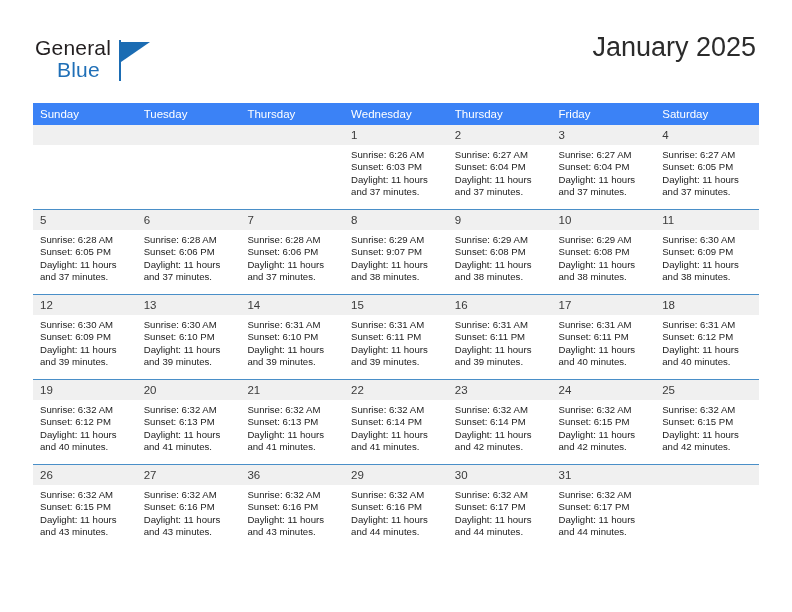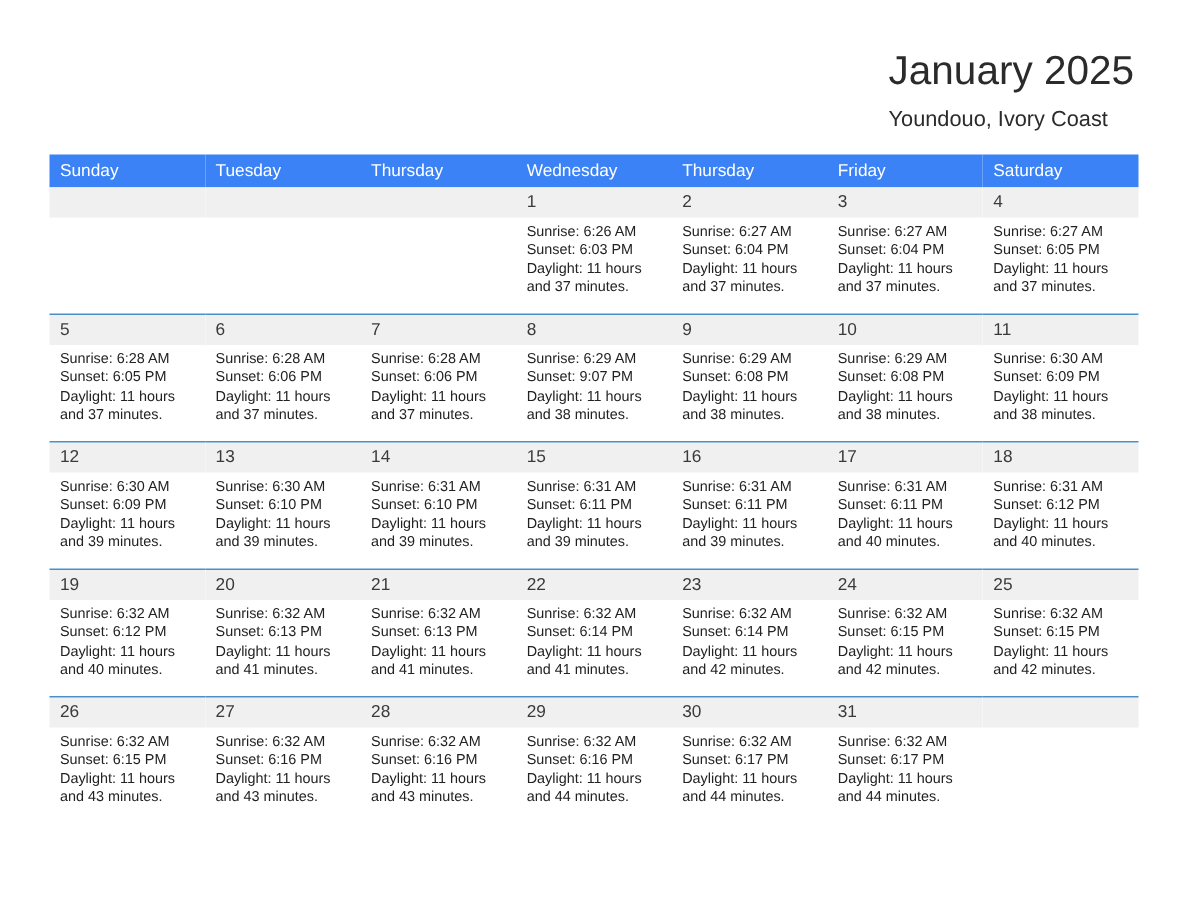--- a/index.html
+++ b/index.html
@@ -146,24 +146,29 @@
     visibility: hidden;
   }
 </style>
 </head>
 <body>
 
 <div class="page">
 
   <div class="header">
 
+    <div class="logo">
+      <span class="logo-general">General</span>
+      <span class="logo-bar"></span>
+      <span class="logo-tri"></span>
+      <span class="logo-blue">Blue</span>
+    </div>
 
     <div class="title-block">
       <div class="cal-title">January 2025</div>
-      <div class="cal-subtitle">Youndouo, Ivory Coast</div>
     </div>
 
   </div>
 
   <table class="calendar">
     <thead>
       <tr id="weekday-row">
           <th>Sunday</th>
           <th>Tuesday</th>
           <th>Thursday</th>
@@ -432,21 +437,21 @@
           <td class="day-cell">
             <div class="daynum">27</div>
             <div class="cell-body">
               <div>Sunrise: 6:32 AM</div>
               <div>Sunset: 6:16 PM</div>
               <div>Daylight: 11 hours</div>
               <div>and 43 minutes.</div>
             </div>
           </td>
           <td class="day-cell">
-            <div class="daynum">28</div>
+            <div class="daynum">36</div>
             <div class="cell-body">
               <div>Sunrise: 6:32 AM</div>
               <div>Sunset: 6:16 PM</div>
               <div>Daylight: 11 hours</div>
               <div>and 43 minutes.</div>
             </div>
           </td>
           <td class="day-cell">
             <div class="daynum">29</div>
             <div class="cell-body">

